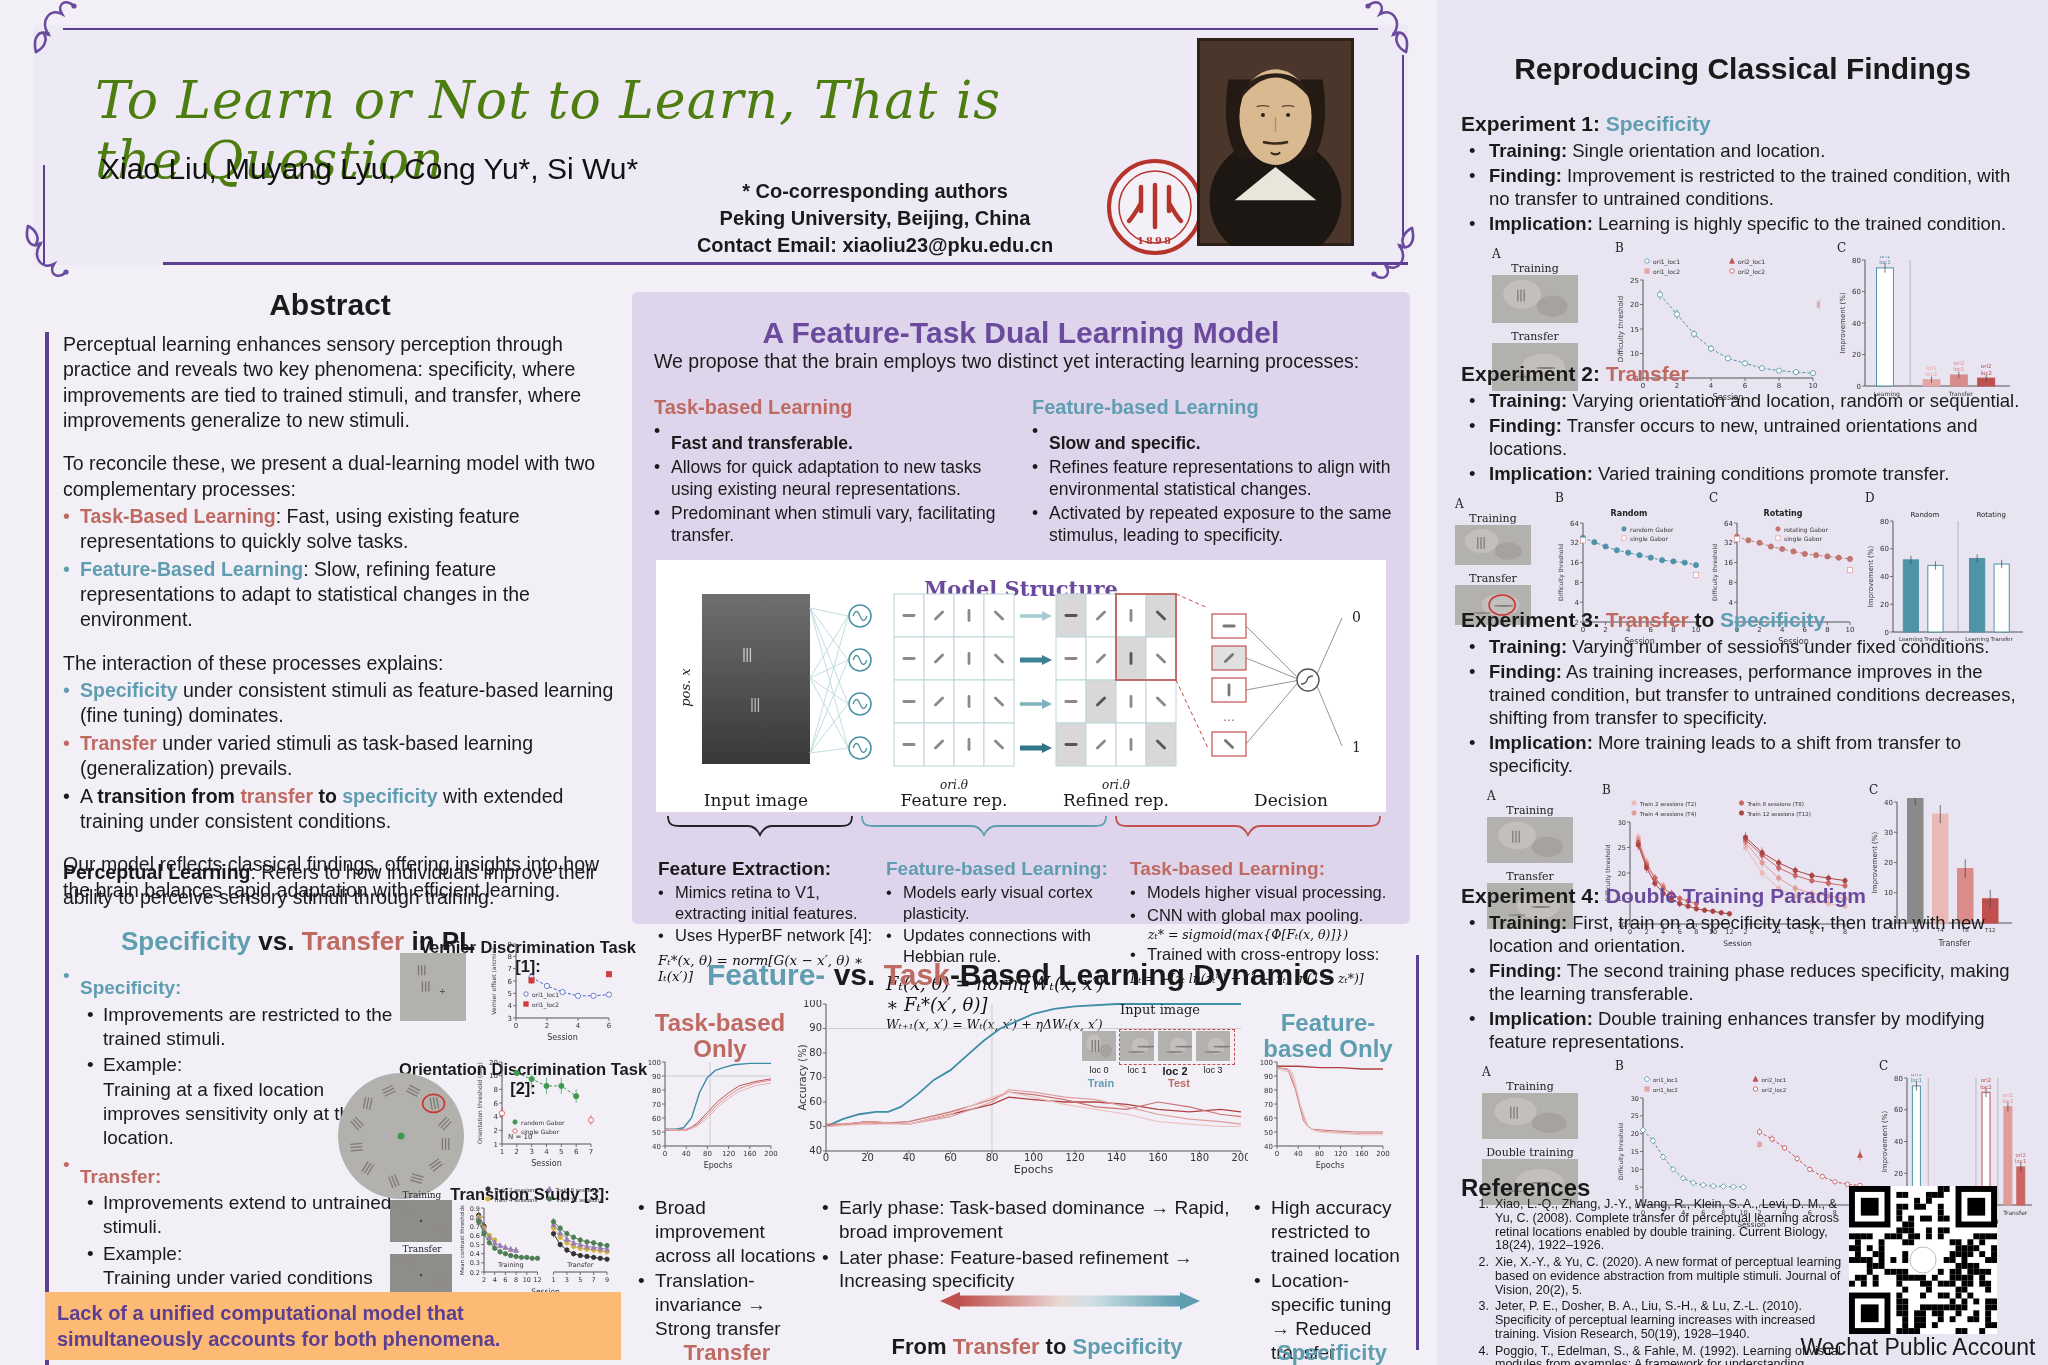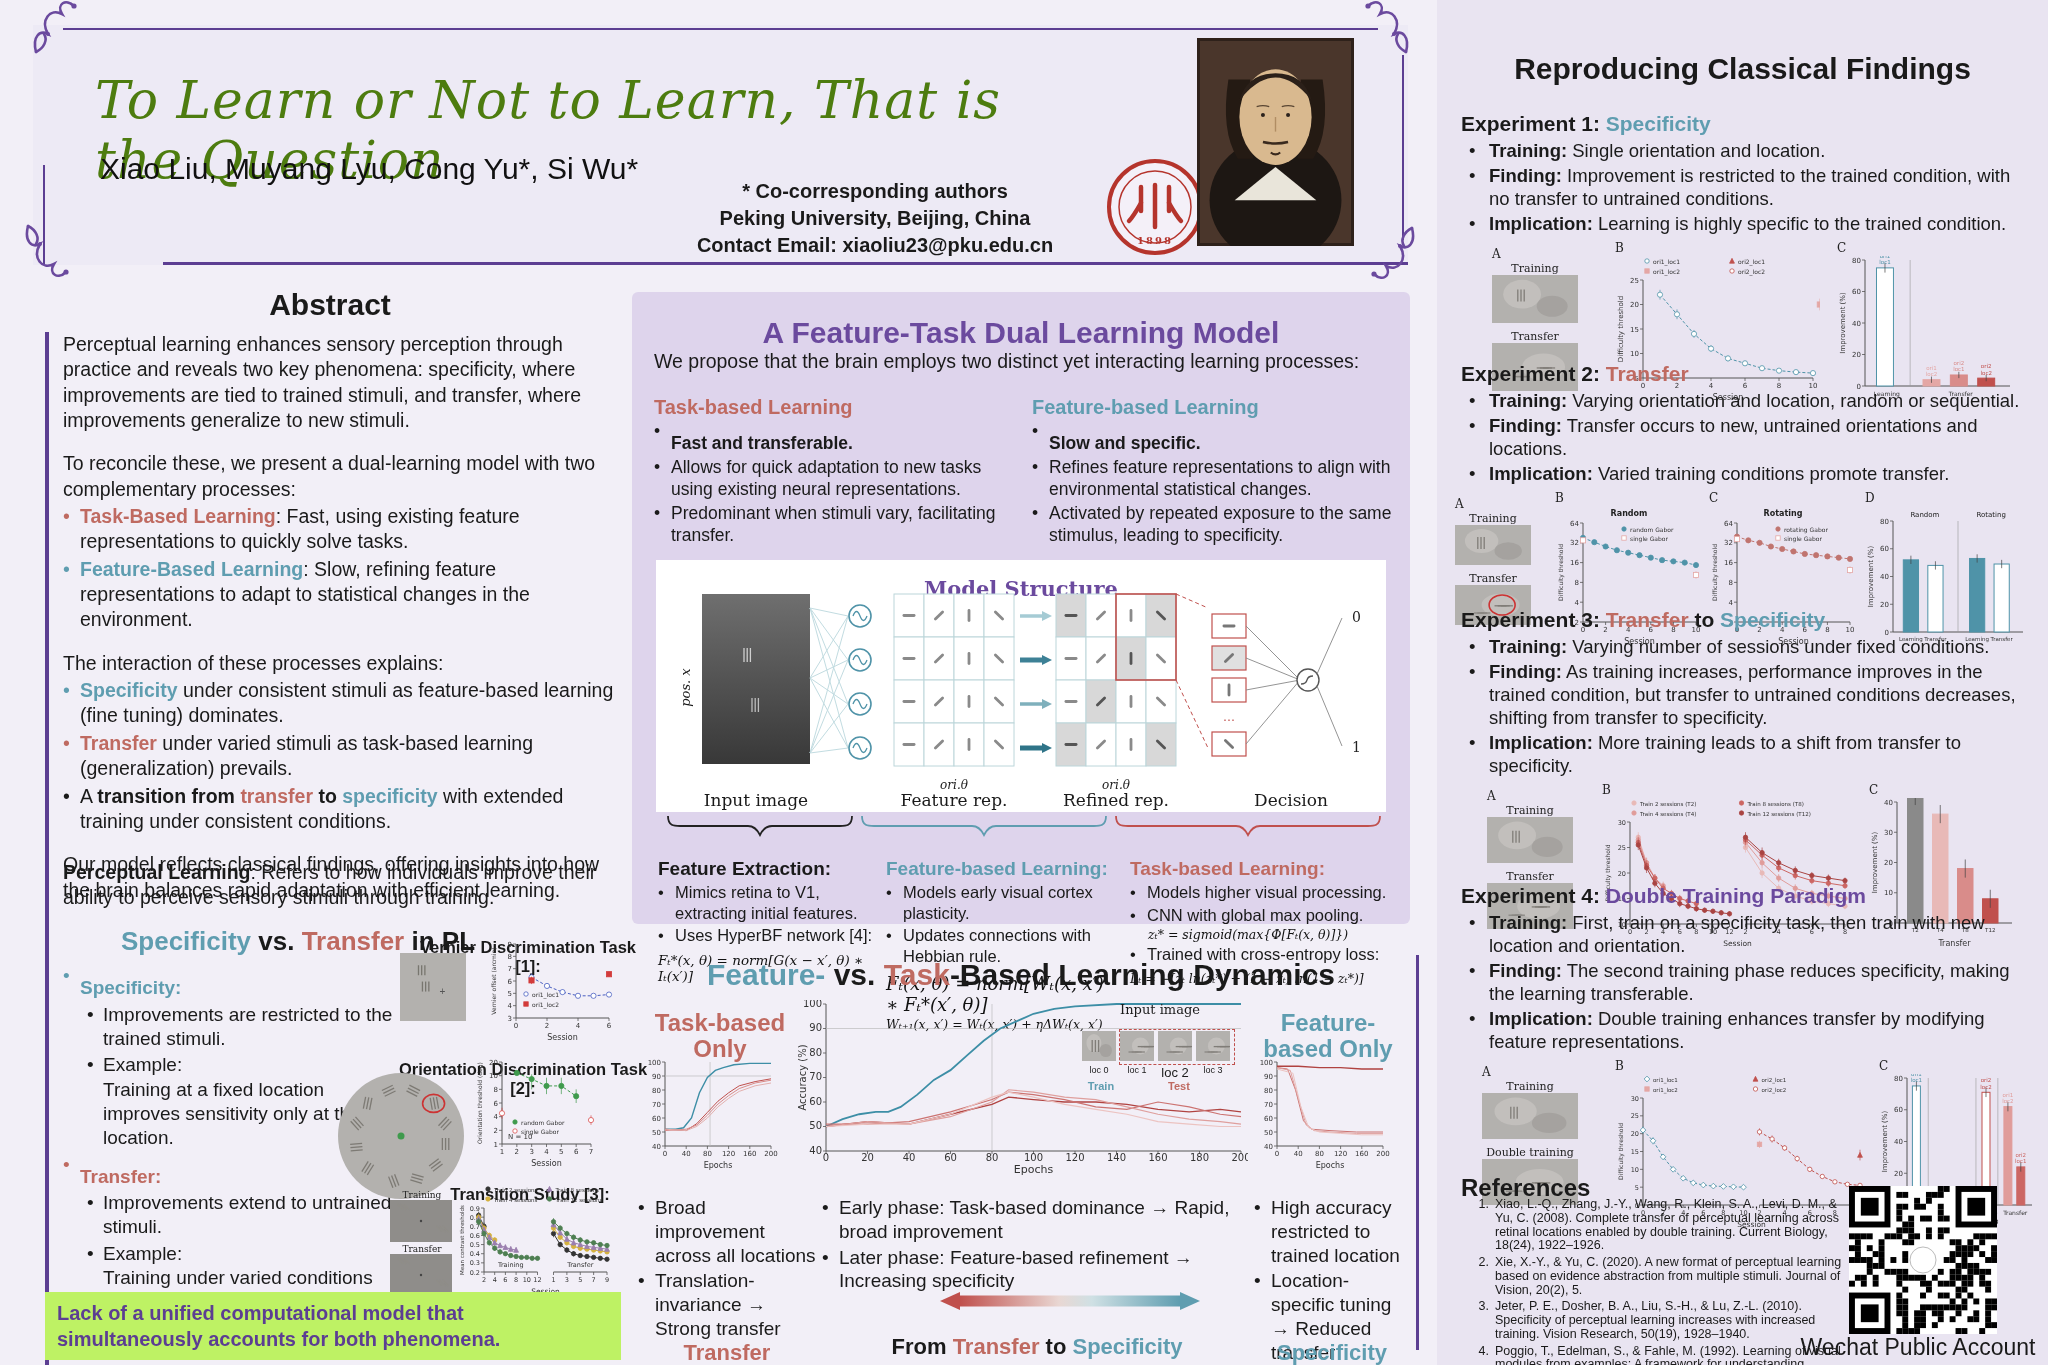--- a/index.html
+++ b/index.html
@@ -569,21 +569,21 @@
         <text x="38" y="7.5" font-size="5.5" fill="#333">Train 2 sessions</text>
         <path d="M93.5 2.36L95.92 7.2L91.08 7.2Z" fill="#9b7fae" stroke="#9b7fae" stroke-width="0.8"></path>
         <text x="99.5" y="7.5" font-size="5.5" fill="#333">Train 8 sessions</text>
         <circle cx="32" cy="15" r="2.2" fill="#d4b13f" stroke="#d4b13f" stroke-width="0.8"></circle>
         <text x="38" y="17.5" font-size="5.5" fill="#333">Train 4 sessions</text>
         <circle cx="93.5" cy="15" r="2.2" fill="#4e7f52" stroke="#4e7f52" stroke-width="0.8"></circle>
         <text x="99.5" y="17.5" font-size="5.5" fill="#333">Train 12 sessions</text>
       </svg>
     </div>
 
-  <div class="abs" style="left:45px;top:1292px;width:552px;background:#bef264;color:#5c3e92;font-weight:bold;font-size:20px;line-height:1.3;padding:8px 12px;">Lack of a unified computational model that simultaneously accounts for both phenomena.</div>
+  <div class="abs" style="left:45px;top:1292px;width:552px;background:#fdba74;color:#5c3e92;font-weight:bold;font-size:20px;line-height:1.3;padding:8px 12px;">Lack of a unified computational model that simultaneously accounts for both phenomena.</div>
 
   <div class="abs" style="left:632px;top:292px;width:778px;height:632px;background:#ded4ec;border-radius:6px;">
     <div class="abs ctr b pur" style="left:0;top:12px;width:778px;font-size:30px;">A Feature-Task Dual Learning Model</div>
     <div class="abs" style="left:22px;top:58px;width:740px;font-size:19.5px;">We propose that the brain employs two distinct yet interacting learning processes:</div>
 
     <div class="abs" style="left:22px;top:92px;width:362px;">
       <div class="b red" style="font-size:20px;">Task-based Learning</div>
       <div class="bl mini-b">
           <span class="dot">•</span>
           <span class="b">Fast and transferable.</span>
@@ -918,21 +918,21 @@
           </svg><div class="ctr" style="font-size:9px;">loc 1</div></div>
         <div><svg width="34" height="30" xmlns="http://www.w3.org/2000/svg">
             <rect width="34" height="30" fill="#b3b1ae"></rect>
             <ellipse cx="20.4" cy="15" rx="8.5" ry="8.4" fill="#c2bfbc"></ellipse>
             <line x1="17.68" y1="15.600000000000001" x2="29.68" y2="15.600000000000001" stroke="#807d78" stroke-width="1.3"></line>
             <line x1="20.88" y1="15.600000000000001" x2="32.879999999999995" y2="15.600000000000001" stroke="#807d78" stroke-width="1.3"></line>
             <line x1="24.08" y1="15.600000000000001" x2="36.08" y2="15.600000000000001" stroke="#807d78" stroke-width="1.3"></line>
             <line x1="8.5" y1="21" x2="18.5" y2="21" stroke="#8a8783" stroke-width="1.3"></line>
             <line x1="11.7" y1="21" x2="21.7" y2="21" stroke="#8a8783" stroke-width="1.3"></line>
             <line x1="14.9" y1="21" x2="24.9" y2="21" stroke="#8a8783" stroke-width="1.3"></line>
-          </svg><div class="ctr" style="font-size:13px;">loc 2</div></div>
+          </svg><div class="ctr" style="font-size:11px;font-weight:bold;">loc 2</div></div>
         <div><svg width="34" height="30" xmlns="http://www.w3.org/2000/svg">
             <rect width="34" height="30" fill="#b3b1ae"></rect>
             <ellipse cx="20.4" cy="15" rx="8.5" ry="8.4" fill="#c2bfbc"></ellipse>
             <line x1="17.68" y1="15.600000000000001" x2="29.68" y2="15.600000000000001" stroke="#807d78" stroke-width="1.3"></line>
             <line x1="20.88" y1="15.600000000000001" x2="32.879999999999995" y2="15.600000000000001" stroke="#807d78" stroke-width="1.3"></line>
             <line x1="24.08" y1="15.600000000000001" x2="36.08" y2="15.600000000000001" stroke="#807d78" stroke-width="1.3"></line>
             <line x1="8.5" y1="21" x2="18.5" y2="21" stroke="#8a8783" stroke-width="1.3"></line>
             <line x1="11.7" y1="21" x2="21.7" y2="21" stroke="#8a8783" stroke-width="1.3"></line>
             <line x1="14.9" y1="21" x2="24.9" y2="21" stroke="#8a8783" stroke-width="1.3"></line>
           </svg><div class="ctr" style="font-size:9px;">loc 3</div></div>

